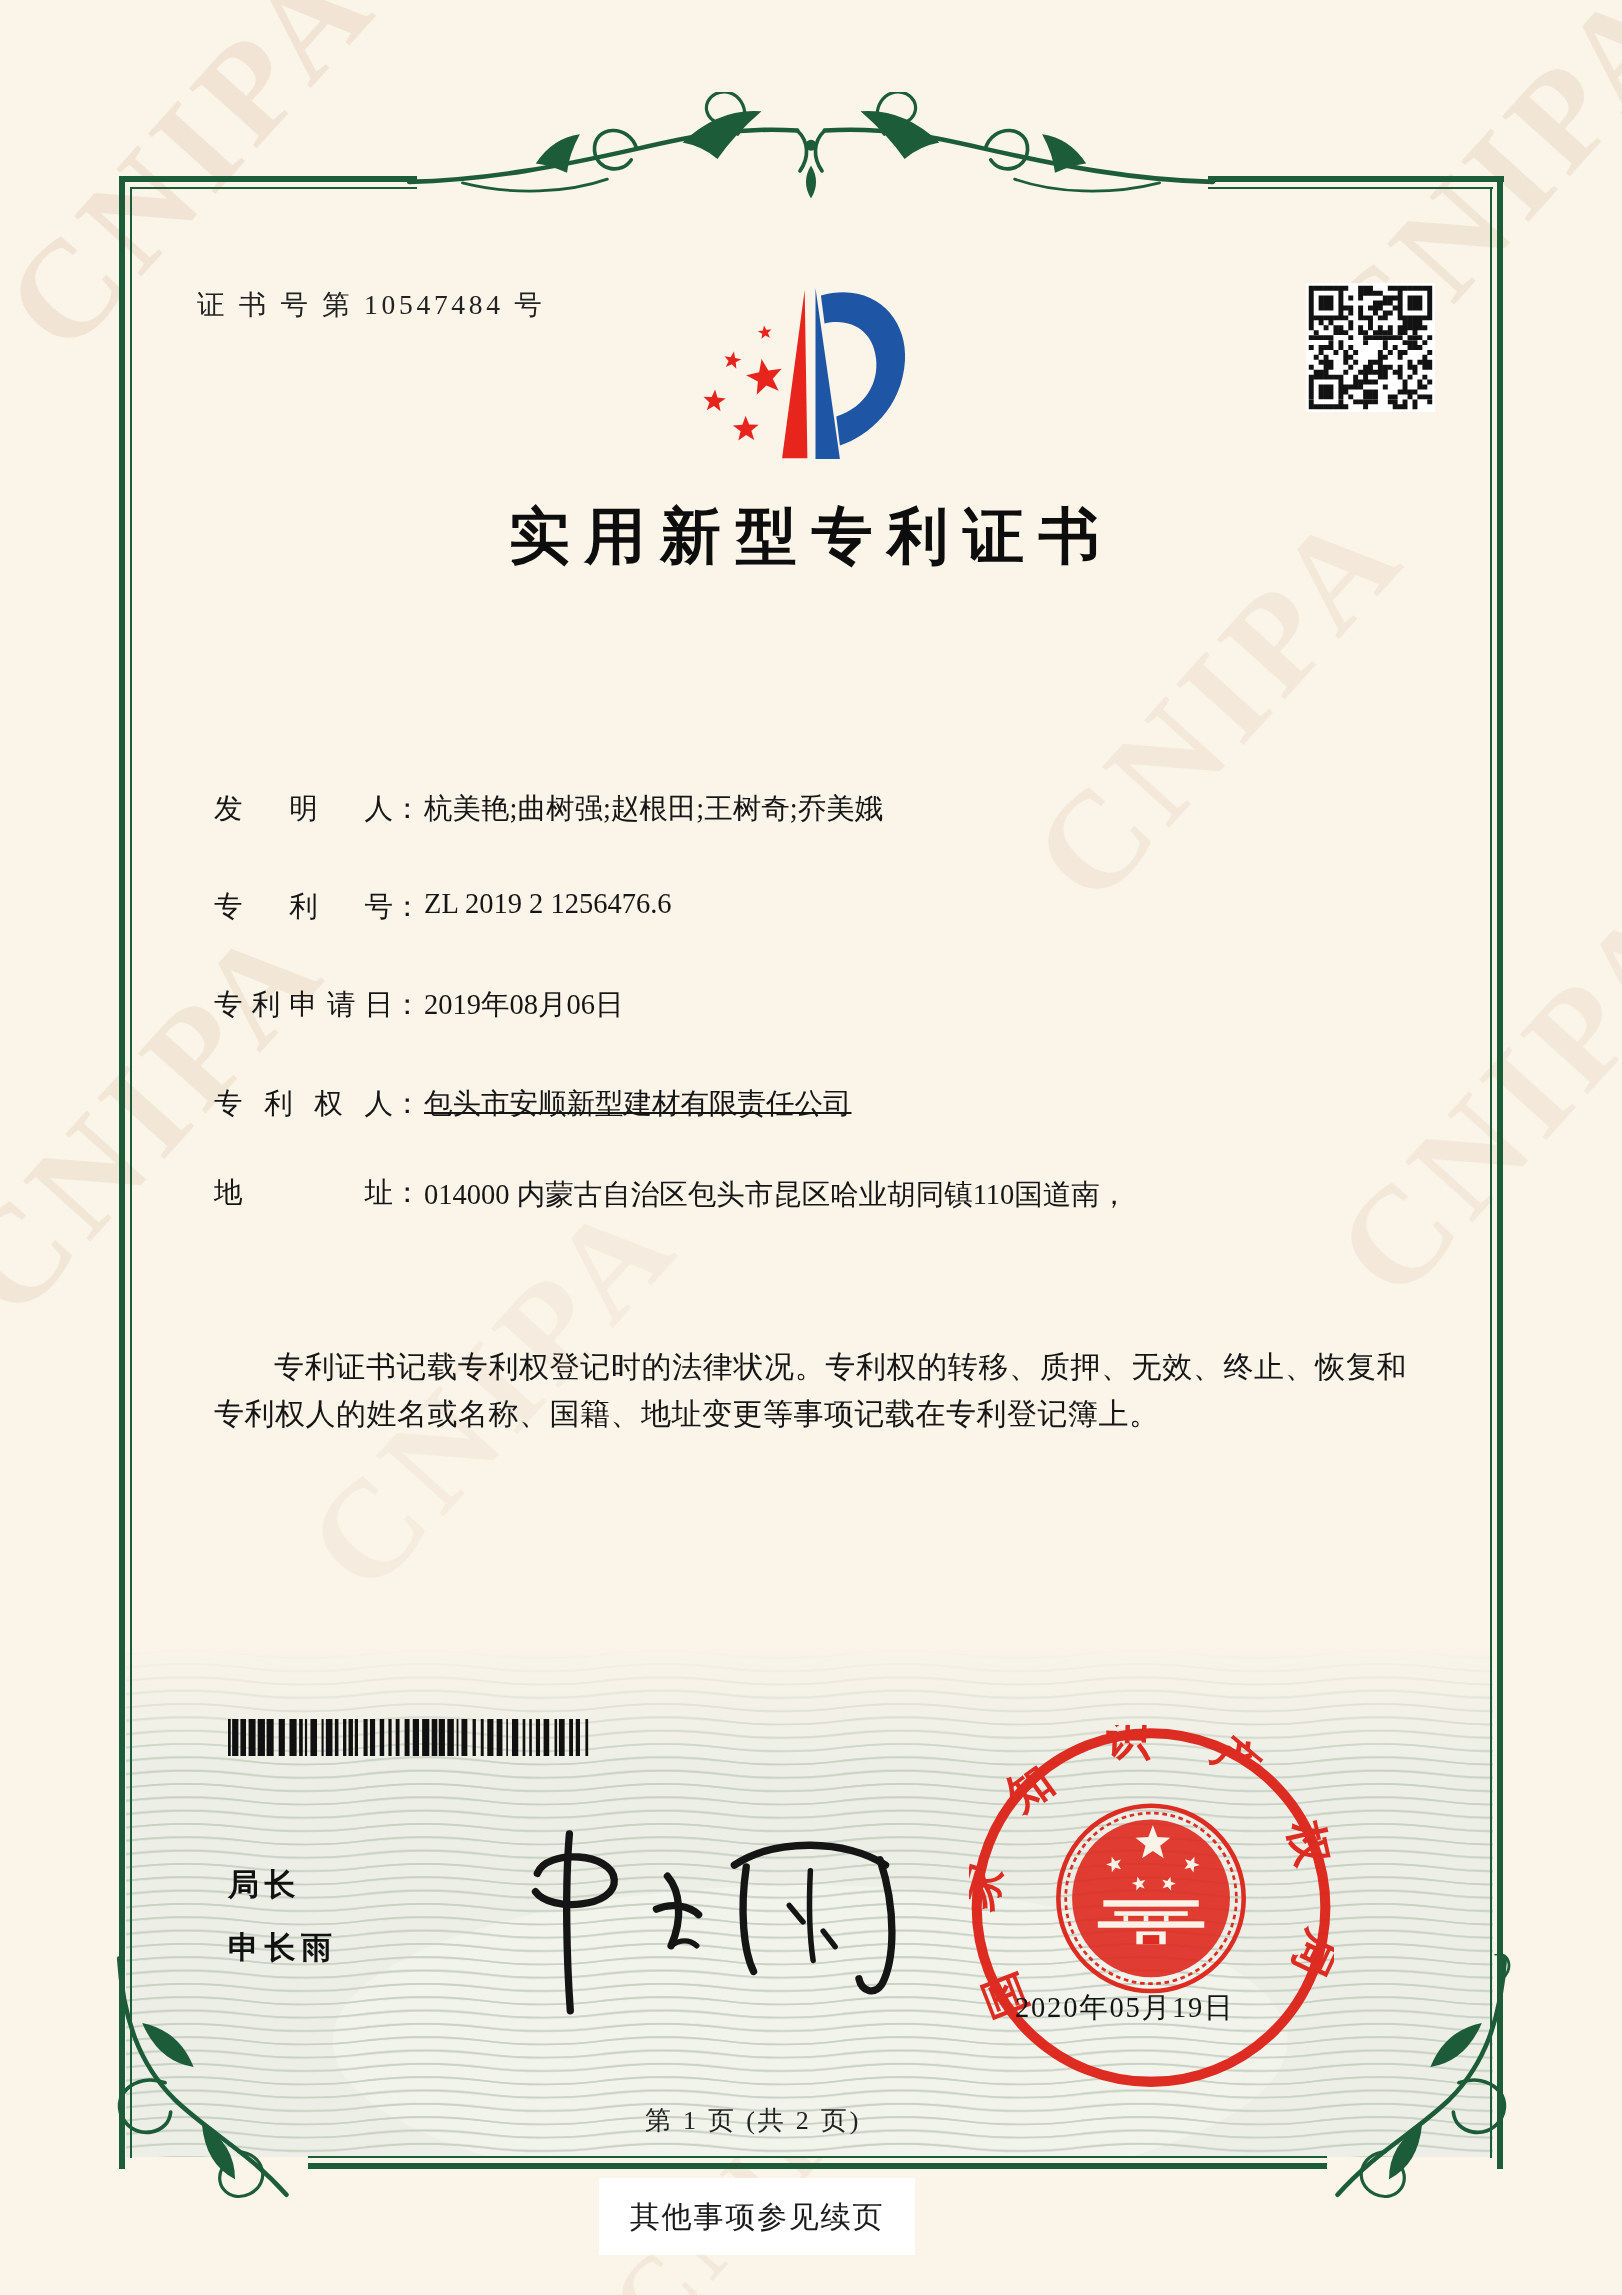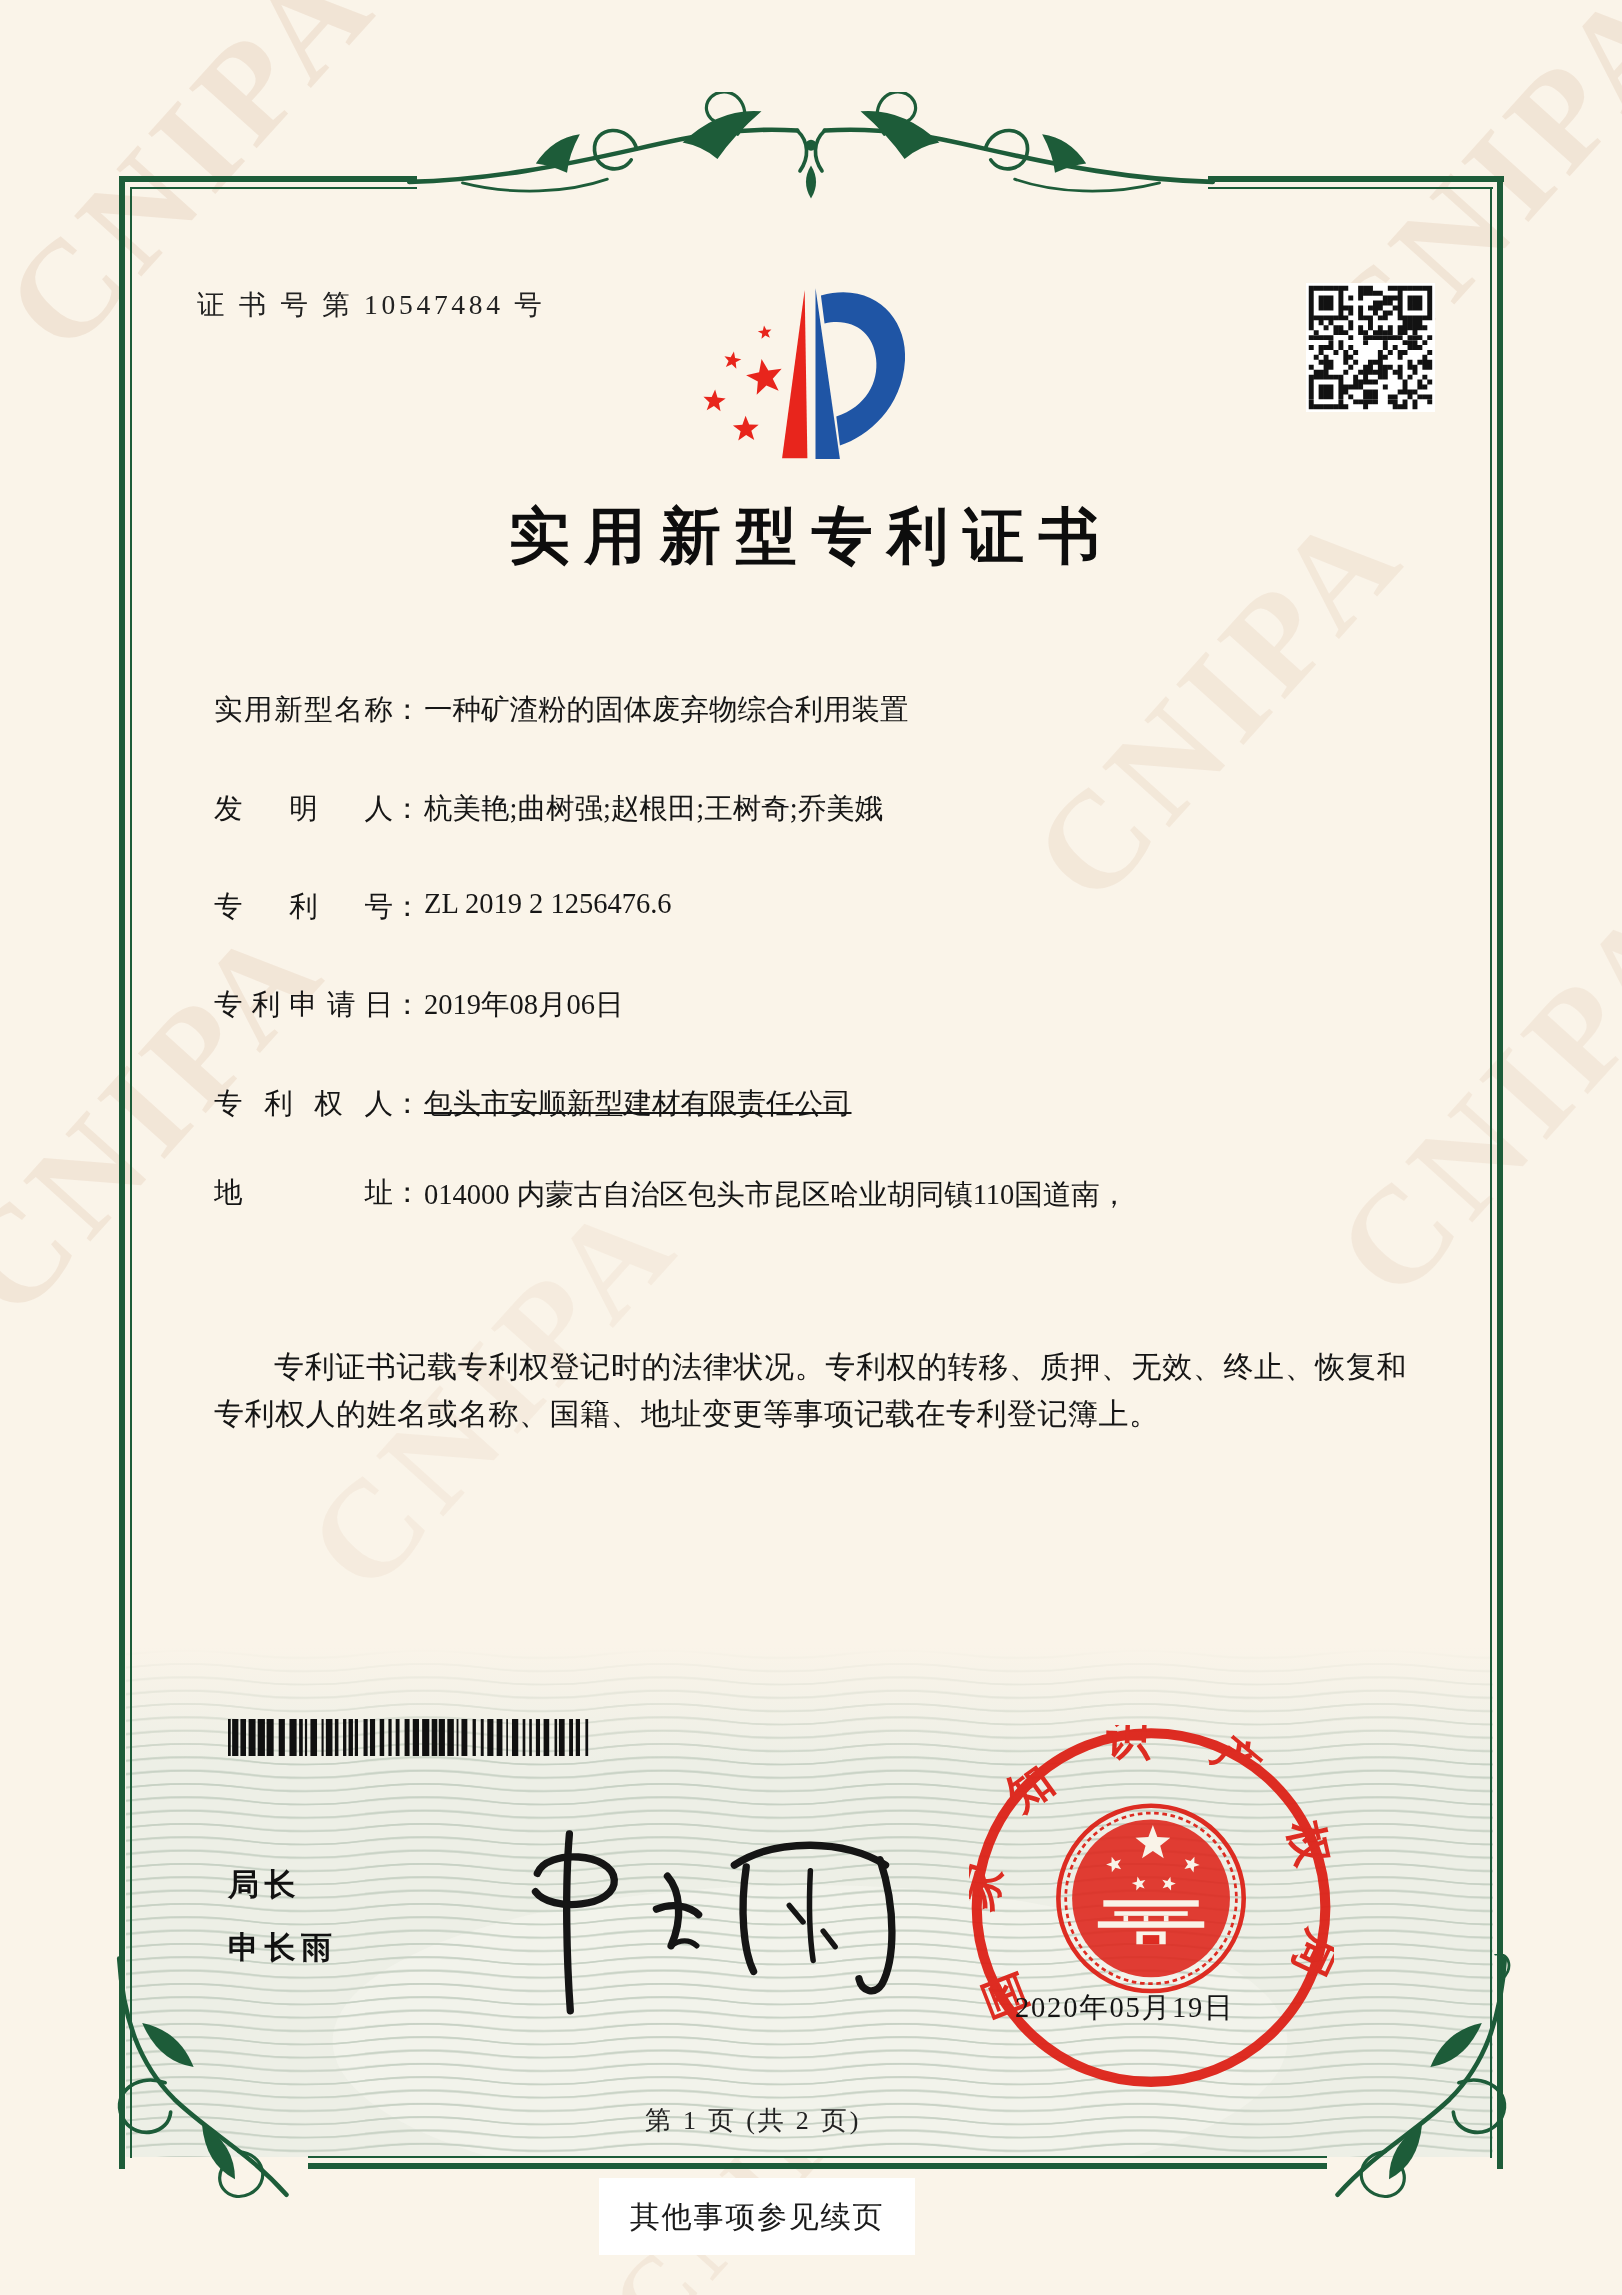--- a/index.html
+++ b/index.html
@@ -125,23 +125,20 @@
 
   <svg class="abs" style="left:1306px;top:283px;" width="129" height="129" viewBox="0 0 140 140">
     <rect width="140" height="140" fill="#ffffff"></rect>
     <g id="qr-g" transform="translate(3,3)">
         <path d="M0.0 0.0h5.36v5.36h-5.36zM5.4 0.0h5.36v5.36h-5.36zM10.7 0.0h5.36v5.36h-5.36zM16.1 0.0h5.36v5.36h-5.36zM21.4 0.0h5.36v5.36h-5.36zM26.8 0.0h5.36v5.36h-5.36zM32.2 0.0h5.36v5.36h-5.36zM37.5 0.0h5.36v5.36h-5.36zM53.6 0.0h5.36v5.36h-5.36zM59.0 0.0h5.36v5.36h-5.36zM64.3 0.0h5.36v5.36h-5.36zM85.8 0.0h5.36v5.36h-5.36zM91.1 0.0h5.36v5.36h-5.36zM96.5 0.0h5.36v5.36h-5.36zM101.8 0.0h5.36v5.36h-5.36zM107.2 0.0h5.36v5.36h-5.36zM112.6 0.0h5.36v5.36h-5.36zM117.9 0.0h5.36v5.36h-5.36zM123.3 0.0h5.36v5.36h-5.36zM128.6 0.0h5.36v5.36h-5.36zM0.0 5.4h5.36v5.36h-5.36zM32.2 5.4h5.36v5.36h-5.36zM53.6 5.4h5.36v5.36h-5.36zM59.0 5.4h5.36v5.36h-5.36zM64.3 5.4h5.36v5.36h-5.36zM69.7 5.4h5.36v5.36h-5.36zM75.0 5.4h5.36v5.36h-5.36zM96.5 5.4h5.36v5.36h-5.36zM128.6 5.4h5.36v5.36h-5.36zM0.0 10.7h5.36v5.36h-5.36zM10.7 10.7h5.36v5.36h-5.36zM16.1 10.7h5.36v5.36h-5.36zM21.4 10.7h5.36v5.36h-5.36zM32.2 10.7h5.36v5.36h-5.36zM42.9 10.7h5.36v5.36h-5.36zM53.6 10.7h5.36v5.36h-5.36zM80.4 10.7h5.36v5.36h-5.36zM85.8 10.7h5.36v5.36h-5.36zM91.1 10.7h5.36v5.36h-5.36zM96.5 10.7h5.36v5.36h-5.36zM107.2 10.7h5.36v5.36h-5.36zM112.6 10.7h5.36v5.36h-5.36zM117.9 10.7h5.36v5.36h-5.36zM128.6 10.7h5.36v5.36h-5.36zM0.0 16.1h5.36v5.36h-5.36zM10.7 16.1h5.36v5.36h-5.36zM16.1 16.1h5.36v5.36h-5.36zM21.4 16.1h5.36v5.36h-5.36zM32.2 16.1h5.36v5.36h-5.36zM69.7 16.1h5.36v5.36h-5.36zM75.0 16.1h5.36v5.36h-5.36zM80.4 16.1h5.36v5.36h-5.36zM85.8 16.1h5.36v5.36h-5.36zM96.5 16.1h5.36v5.36h-5.36zM107.2 16.1h5.36v5.36h-5.36zM112.6 16.1h5.36v5.36h-5.36zM117.9 16.1h5.36v5.36h-5.36zM128.6 16.1h5.36v5.36h-5.36zM0.0 21.4h5.36v5.36h-5.36zM10.7 21.4h5.36v5.36h-5.36zM16.1 21.4h5.36v5.36h-5.36zM21.4 21.4h5.36v5.36h-5.36zM32.2 21.4h5.36v5.36h-5.36zM37.5 21.4h5.36v5.36h-5.36zM42.9 21.4h5.36v5.36h-5.36zM53.6 21.4h5.36v5.36h-5.36zM64.3 21.4h5.36v5.36h-5.36zM69.7 21.4h5.36v5.36h-5.36zM75.0 21.4h5.36v5.36h-5.36zM91.1 21.4h5.36v5.36h-5.36zM96.5 21.4h5.36v5.36h-5.36zM107.2 21.4h5.36v5.36h-5.36zM112.6 21.4h5.36v5.36h-5.36zM117.9 21.4h5.36v5.36h-5.36zM128.6 21.4h5.36v5.36h-5.36zM0.0 26.8h5.36v5.36h-5.36zM32.2 26.8h5.36v5.36h-5.36zM42.9 26.8h5.36v5.36h-5.36zM53.6 26.8h5.36v5.36h-5.36zM69.7 26.8h5.36v5.36h-5.36zM80.4 26.8h5.36v5.36h-5.36zM85.8 26.8h5.36v5.36h-5.36zM96.5 26.8h5.36v5.36h-5.36zM128.6 26.8h5.36v5.36h-5.36zM0.0 32.2h5.36v5.36h-5.36zM5.4 32.2h5.36v5.36h-5.36zM10.7 32.2h5.36v5.36h-5.36zM16.1 32.2h5.36v5.36h-5.36zM21.4 32.2h5.36v5.36h-5.36zM26.8 32.2h5.36v5.36h-5.36zM32.2 32.2h5.36v5.36h-5.36zM37.5 32.2h5.36v5.36h-5.36zM53.6 32.2h5.36v5.36h-5.36zM59.0 32.2h5.36v5.36h-5.36zM64.3 32.2h5.36v5.36h-5.36zM75.0 32.2h5.36v5.36h-5.36zM80.4 32.2h5.36v5.36h-5.36zM96.5 32.2h5.36v5.36h-5.36zM101.8 32.2h5.36v5.36h-5.36zM107.2 32.2h5.36v5.36h-5.36zM112.6 32.2h5.36v5.36h-5.36zM117.9 32.2h5.36v5.36h-5.36zM123.3 32.2h5.36v5.36h-5.36zM128.6 32.2h5.36v5.36h-5.36zM0.0 37.5h5.36v5.36h-5.36zM10.7 37.5h5.36v5.36h-5.36zM21.4 37.5h5.36v5.36h-5.36zM42.9 37.5h5.36v5.36h-5.36zM64.3 37.5h5.36v5.36h-5.36zM101.8 37.5h5.36v5.36h-5.36zM107.2 37.5h5.36v5.36h-5.36zM112.6 37.5h5.36v5.36h-5.36zM117.9 37.5h5.36v5.36h-5.36zM0.0 42.9h5.36v5.36h-5.36zM16.1 42.9h5.36v5.36h-5.36zM26.8 42.9h5.36v5.36h-5.36zM32.2 42.9h5.36v5.36h-5.36zM42.9 42.9h5.36v5.36h-5.36zM53.6 42.9h5.36v5.36h-5.36zM64.3 42.9h5.36v5.36h-5.36zM75.0 42.9h5.36v5.36h-5.36zM85.8 42.9h5.36v5.36h-5.36zM96.5 42.9h5.36v5.36h-5.36zM101.8 42.9h5.36v5.36h-5.36zM107.2 42.9h5.36v5.36h-5.36zM112.6 42.9h5.36v5.36h-5.36zM117.9 42.9h5.36v5.36h-5.36zM123.3 42.9h5.36v5.36h-5.36zM5.4 48.2h5.36v5.36h-5.36zM26.8 48.2h5.36v5.36h-5.36zM32.2 48.2h5.36v5.36h-5.36zM37.5 48.2h5.36v5.36h-5.36zM53.6 48.2h5.36v5.36h-5.36zM59.0 48.2h5.36v5.36h-5.36zM69.7 48.2h5.36v5.36h-5.36zM75.0 48.2h5.36v5.36h-5.36zM80.4 48.2h5.36v5.36h-5.36zM85.8 48.2h5.36v5.36h-5.36zM96.5 48.2h5.36v5.36h-5.36zM101.8 48.2h5.36v5.36h-5.36zM112.6 48.2h5.36v5.36h-5.36zM0.0 53.6h5.36v5.36h-5.36zM5.4 53.6h5.36v5.36h-5.36zM10.7 53.6h5.36v5.36h-5.36zM16.1 53.6h5.36v5.36h-5.36zM21.4 53.6h5.36v5.36h-5.36zM42.9 53.6h5.36v5.36h-5.36zM59.0 53.6h5.36v5.36h-5.36zM64.3 53.6h5.36v5.36h-5.36zM69.7 53.6h5.36v5.36h-5.36zM75.0 53.6h5.36v5.36h-5.36zM80.4 53.6h5.36v5.36h-5.36zM85.8 53.6h5.36v5.36h-5.36zM91.1 53.6h5.36v5.36h-5.36zM96.5 53.6h5.36v5.36h-5.36zM107.2 53.6h5.36v5.36h-5.36zM112.6 53.6h5.36v5.36h-5.36zM117.9 53.6h5.36v5.36h-5.36zM128.6 53.6h5.36v5.36h-5.36zM21.4 59.0h5.36v5.36h-5.36zM32.2 59.0h5.36v5.36h-5.36zM59.0 59.0h5.36v5.36h-5.36zM80.4 59.0h5.36v5.36h-5.36zM101.8 59.0h5.36v5.36h-5.36zM107.2 59.0h5.36v5.36h-5.36zM112.6 59.0h5.36v5.36h-5.36zM123.3 59.0h5.36v5.36h-5.36zM0.0 64.3h5.36v5.36h-5.36zM10.7 64.3h5.36v5.36h-5.36zM16.1 64.3h5.36v5.36h-5.36zM21.4 64.3h5.36v5.36h-5.36zM32.2 64.3h5.36v5.36h-5.36zM42.9 64.3h5.36v5.36h-5.36zM80.4 64.3h5.36v5.36h-5.36zM91.1 64.3h5.36v5.36h-5.36zM107.2 64.3h5.36v5.36h-5.36zM112.6 64.3h5.36v5.36h-5.36zM117.9 64.3h5.36v5.36h-5.36zM10.7 69.7h5.36v5.36h-5.36zM26.8 69.7h5.36v5.36h-5.36zM37.5 69.7h5.36v5.36h-5.36zM48.2 69.7h5.36v5.36h-5.36zM75.0 69.7h5.36v5.36h-5.36zM85.8 69.7h5.36v5.36h-5.36zM96.5 69.7h5.36v5.36h-5.36zM101.8 69.7h5.36v5.36h-5.36zM128.6 69.7h5.36v5.36h-5.36zM5.4 75.0h5.36v5.36h-5.36zM16.1 75.0h5.36v5.36h-5.36zM37.5 75.0h5.36v5.36h-5.36zM42.9 75.0h5.36v5.36h-5.36zM75.0 75.0h5.36v5.36h-5.36zM80.4 75.0h5.36v5.36h-5.36zM96.5 75.0h5.36v5.36h-5.36zM123.3 75.0h5.36v5.36h-5.36zM10.7 80.4h5.36v5.36h-5.36zM16.1 80.4h5.36v5.36h-5.36zM21.4 80.4h5.36v5.36h-5.36zM37.5 80.4h5.36v5.36h-5.36zM48.2 80.4h5.36v5.36h-5.36zM64.3 80.4h5.36v5.36h-5.36zM69.7 80.4h5.36v5.36h-5.36zM75.0 80.4h5.36v5.36h-5.36zM107.2 80.4h5.36v5.36h-5.36zM117.9 80.4h5.36v5.36h-5.36zM123.3 80.4h5.36v5.36h-5.36zM128.6 80.4h5.36v5.36h-5.36zM0.0 85.8h5.36v5.36h-5.36zM16.1 85.8h5.36v5.36h-5.36zM21.4 85.8h5.36v5.36h-5.36zM42.9 85.8h5.36v5.36h-5.36zM59.0 85.8h5.36v5.36h-5.36zM64.3 85.8h5.36v5.36h-5.36zM75.0 85.8h5.36v5.36h-5.36zM80.4 85.8h5.36v5.36h-5.36zM85.8 85.8h5.36v5.36h-5.36zM96.5 85.8h5.36v5.36h-5.36zM107.2 85.8h5.36v5.36h-5.36zM112.6 85.8h5.36v5.36h-5.36zM123.3 85.8h5.36v5.36h-5.36zM128.6 85.8h5.36v5.36h-5.36zM5.4 91.1h5.36v5.36h-5.36zM10.7 91.1h5.36v5.36h-5.36zM16.1 91.1h5.36v5.36h-5.36zM37.5 91.1h5.36v5.36h-5.36zM53.6 91.1h5.36v5.36h-5.36zM59.0 91.1h5.36v5.36h-5.36zM64.3 91.1h5.36v5.36h-5.36zM69.7 91.1h5.36v5.36h-5.36zM75.0 91.1h5.36v5.36h-5.36zM80.4 91.1h5.36v5.36h-5.36zM91.1 91.1h5.36v5.36h-5.36zM96.5 91.1h5.36v5.36h-5.36zM112.6 91.1h5.36v5.36h-5.36zM0.0 96.5h5.36v5.36h-5.36zM5.4 96.5h5.36v5.36h-5.36zM10.7 96.5h5.36v5.36h-5.36zM16.1 96.5h5.36v5.36h-5.36zM21.4 96.5h5.36v5.36h-5.36zM26.8 96.5h5.36v5.36h-5.36zM32.2 96.5h5.36v5.36h-5.36zM48.2 96.5h5.36v5.36h-5.36zM59.0 96.5h5.36v5.36h-5.36zM75.0 96.5h5.36v5.36h-5.36zM80.4 96.5h5.36v5.36h-5.36zM96.5 96.5h5.36v5.36h-5.36zM107.2 96.5h5.36v5.36h-5.36zM123.3 96.5h5.36v5.36h-5.36zM0.0 101.8h5.36v5.36h-5.36zM32.2 101.8h5.36v5.36h-5.36zM48.2 101.8h5.36v5.36h-5.36zM53.6 101.8h5.36v5.36h-5.36zM59.0 101.8h5.36v5.36h-5.36zM64.3 101.8h5.36v5.36h-5.36zM69.7 101.8h5.36v5.36h-5.36zM101.8 101.8h5.36v5.36h-5.36zM117.9 101.8h5.36v5.36h-5.36zM128.6 101.8h5.36v5.36h-5.36zM0.0 107.2h5.36v5.36h-5.36zM10.7 107.2h5.36v5.36h-5.36zM16.1 107.2h5.36v5.36h-5.36zM21.4 107.2h5.36v5.36h-5.36zM32.2 107.2h5.36v5.36h-5.36zM37.5 107.2h5.36v5.36h-5.36zM42.9 107.2h5.36v5.36h-5.36zM48.2 107.2h5.36v5.36h-5.36zM53.6 107.2h5.36v5.36h-5.36zM80.4 107.2h5.36v5.36h-5.36zM101.8 107.2h5.36v5.36h-5.36zM117.9 107.2h5.36v5.36h-5.36zM123.3 107.2h5.36v5.36h-5.36zM0.0 112.6h5.36v5.36h-5.36zM10.7 112.6h5.36v5.36h-5.36zM16.1 112.6h5.36v5.36h-5.36zM21.4 112.6h5.36v5.36h-5.36zM32.2 112.6h5.36v5.36h-5.36zM37.5 112.6h5.36v5.36h-5.36zM59.0 112.6h5.36v5.36h-5.36zM64.3 112.6h5.36v5.36h-5.36zM69.7 112.6h5.36v5.36h-5.36zM96.5 112.6h5.36v5.36h-5.36zM101.8 112.6h5.36v5.36h-5.36zM107.2 112.6h5.36v5.36h-5.36zM112.6 112.6h5.36v5.36h-5.36zM0.0 117.9h5.36v5.36h-5.36zM10.7 117.9h5.36v5.36h-5.36zM16.1 117.9h5.36v5.36h-5.36zM21.4 117.9h5.36v5.36h-5.36zM32.2 117.9h5.36v5.36h-5.36zM42.9 117.9h5.36v5.36h-5.36zM59.0 117.9h5.36v5.36h-5.36zM64.3 117.9h5.36v5.36h-5.36zM69.7 117.9h5.36v5.36h-5.36zM85.8 117.9h5.36v5.36h-5.36zM91.1 117.9h5.36v5.36h-5.36zM107.2 117.9h5.36v5.36h-5.36zM117.9 117.9h5.36v5.36h-5.36zM123.3 117.9h5.36v5.36h-5.36zM128.6 117.9h5.36v5.36h-5.36zM0.0 123.3h5.36v5.36h-5.36zM32.2 123.3h5.36v5.36h-5.36zM48.2 123.3h5.36v5.36h-5.36zM53.6 123.3h5.36v5.36h-5.36zM59.0 123.3h5.36v5.36h-5.36zM64.3 123.3h5.36v5.36h-5.36zM69.7 123.3h5.36v5.36h-5.36zM85.8 123.3h5.36v5.36h-5.36zM91.1 123.3h5.36v5.36h-5.36zM101.8 123.3h5.36v5.36h-5.36zM112.6 123.3h5.36v5.36h-5.36zM128.6 123.3h5.36v5.36h-5.36zM0.0 128.6h5.36v5.36h-5.36zM5.4 128.6h5.36v5.36h-5.36zM10.7 128.6h5.36v5.36h-5.36zM16.1 128.6h5.36v5.36h-5.36zM21.4 128.6h5.36v5.36h-5.36zM26.8 128.6h5.36v5.36h-5.36zM32.2 128.6h5.36v5.36h-5.36zM37.5 128.6h5.36v5.36h-5.36zM59.0 128.6h5.36v5.36h-5.36zM91.1 128.6h5.36v5.36h-5.36zM96.5 128.6h5.36v5.36h-5.36zM101.8 128.6h5.36v5.36h-5.36zM112.6 128.6h5.36v5.36h-5.36z" fill="#121212"></path>
       </g>
   </svg>
 
   <div class="title">实用新型专利证书</div>
 
-  <div class="row" style="top:691px;">
-    <span class="flabel">实用新型名称</span><span class="colon">：</span><span class="val">一种矿渣粉的固体废弃物综合利用装置</span>
-  </div>
   <div class="row" style="top:790px;">
     <span class="flabel">发明人</span><span class="colon">：</span><span class="val">杭美艳;曲树强;赵根田;王树奇;乔美娥</span>
   </div>
   <div class="row" style="top:888px;">
     <span class="flabel">专利号</span><span class="colon">：</span><span class="val">ZL 2019 2 1256476.6</span>
   </div>
   <div class="row" style="top:986px;">
     <span class="flabel">专利申请日</span><span class="colon">：</span><span class="val">2019年08月06日</span>
   </div>
   <div class="row" style="top:1085px;text-decoration:underline;">

